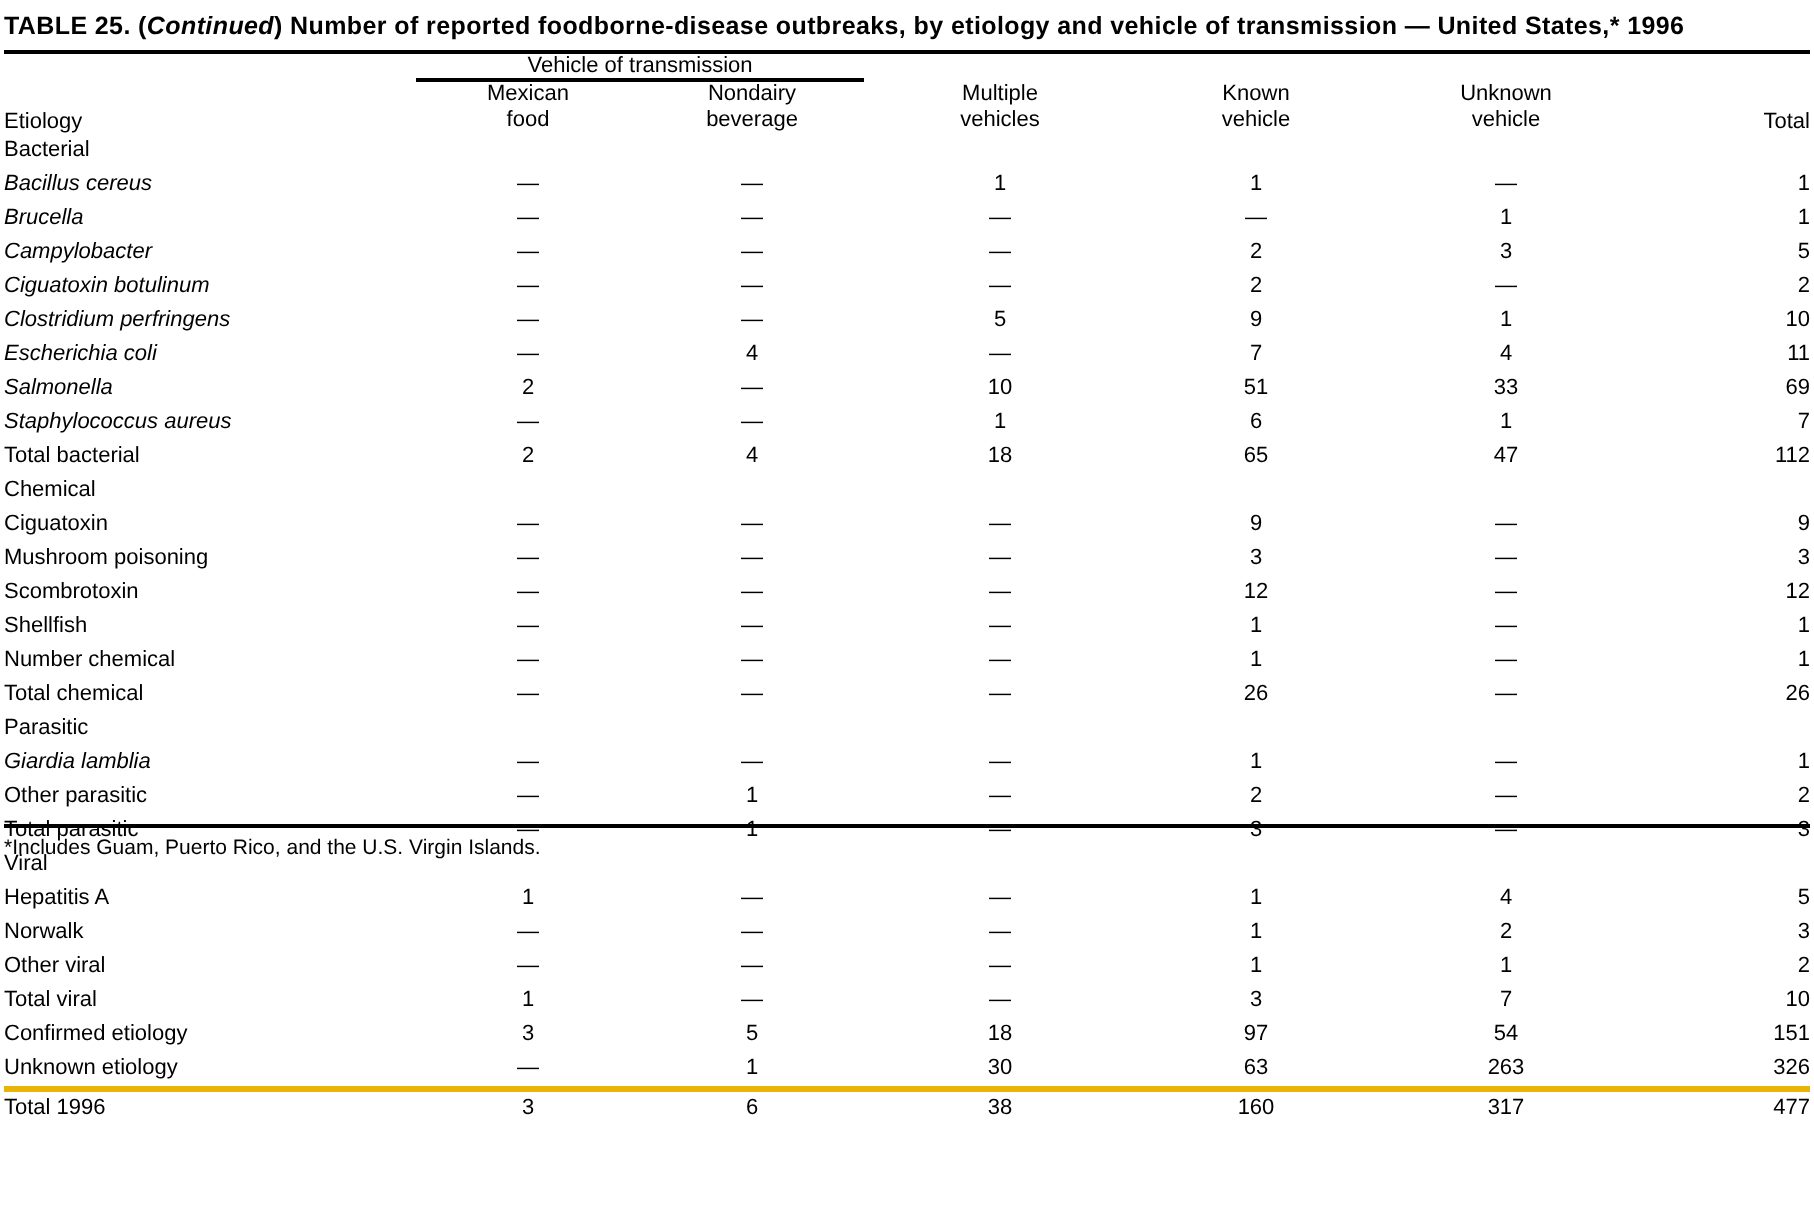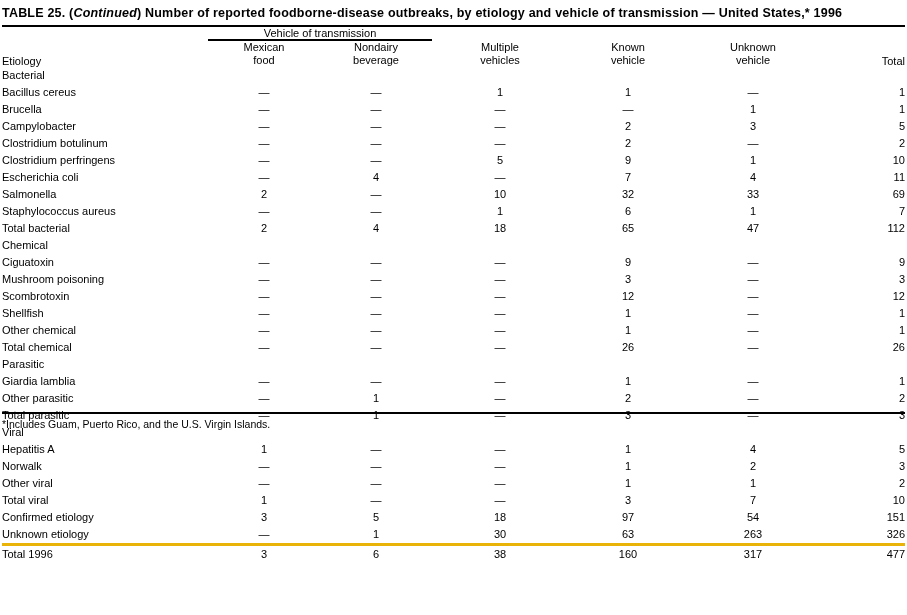--- a/index.html
+++ b/index.html
@@ -99,21 +99,21 @@
     height: 17px;
     line-height: 17px;
     font-size: 11px;
   }
   .sect-label {
     padding-left: 2px;
     font-weight: normal;
   }
   .indent1 { padding-left: 18px; }
   .indent-sub { padding-left: 14px; }
-  .italic { }
+  .italic { font-style: italic; }
   .bold { font-weight: bold; }
   .thin-top td { border-top: 3px solid #eab308; }
   
   .footnote {
     position: absolute;
     left: 2px;
     bottom: 2px;
     font-size: 10.5px;
   }
   .rule-bottom {
@@ -206,21 +206,21 @@
         <tr class="data">
           <td class="indent1 italic">Campylobacter</td>
           <td class="num">—</td>
           <td class="num">—</td>
           <td class="num">—</td>
           <td class="num">2</td>
           <td class="num">3</td>
           <td class="tot">5</td>
         </tr>
         <tr class="data">
-          <td class="indent1 italic">Clostridium botulinum</td>
+          <td class="indent1 italic">Ciguatoxin botulinum</td>
           <td class="num">—</td>
           <td class="num">—</td>
           <td class="num">—</td>
           <td class="num">2</td>
           <td class="num">—</td>
           <td class="tot">2</td>
         </tr>
         <tr class="data">
           <td class="indent1 italic">Clostridium perfringens</td>
           <td class="num">—</td>
@@ -237,21 +237,21 @@
           <td class="num">—</td>
           <td class="num">7</td>
           <td class="num">4</td>
           <td class="tot">11</td>
         </tr>
         <tr class="data">
           <td class="indent1 italic">Salmonella</td>
           <td class="num">2</td>
           <td class="num">—</td>
           <td class="num">10</td>
-          <td class="num">32</td>
+          <td class="num">51</td>
           <td class="num">33</td>
           <td class="tot">69</td>
         </tr>
         <tr class="data">
           <td class="indent1 italic">Staphylococcus aureus</td>
           <td class="num">—</td>
           <td class="num">—</td>
           <td class="num">1</td>
           <td class="num">6</td>
           <td class="num">1</td>
@@ -305,21 +305,21 @@
         <tr class="data">
           <td class="indent1">Shellfish</td>
           <td class="num">—</td>
           <td class="num">—</td>
           <td class="num">—</td>
           <td class="num">1</td>
           <td class="num">—</td>
           <td class="tot">1</td>
         </tr>
         <tr class="data">
-          <td class="indent1">Other chemical</td>
+          <td class="indent1">Number chemical</td>
           <td class="num">—</td>
           <td class="num">—</td>
           <td class="num">—</td>
           <td class="num">1</td>
           <td class="num">—</td>
           <td class="tot">1</td>
         </tr>
         <tr class="data">
           <td class="indent-sub bold">Total chemical</td>
           <td class="num bold">—</td>

